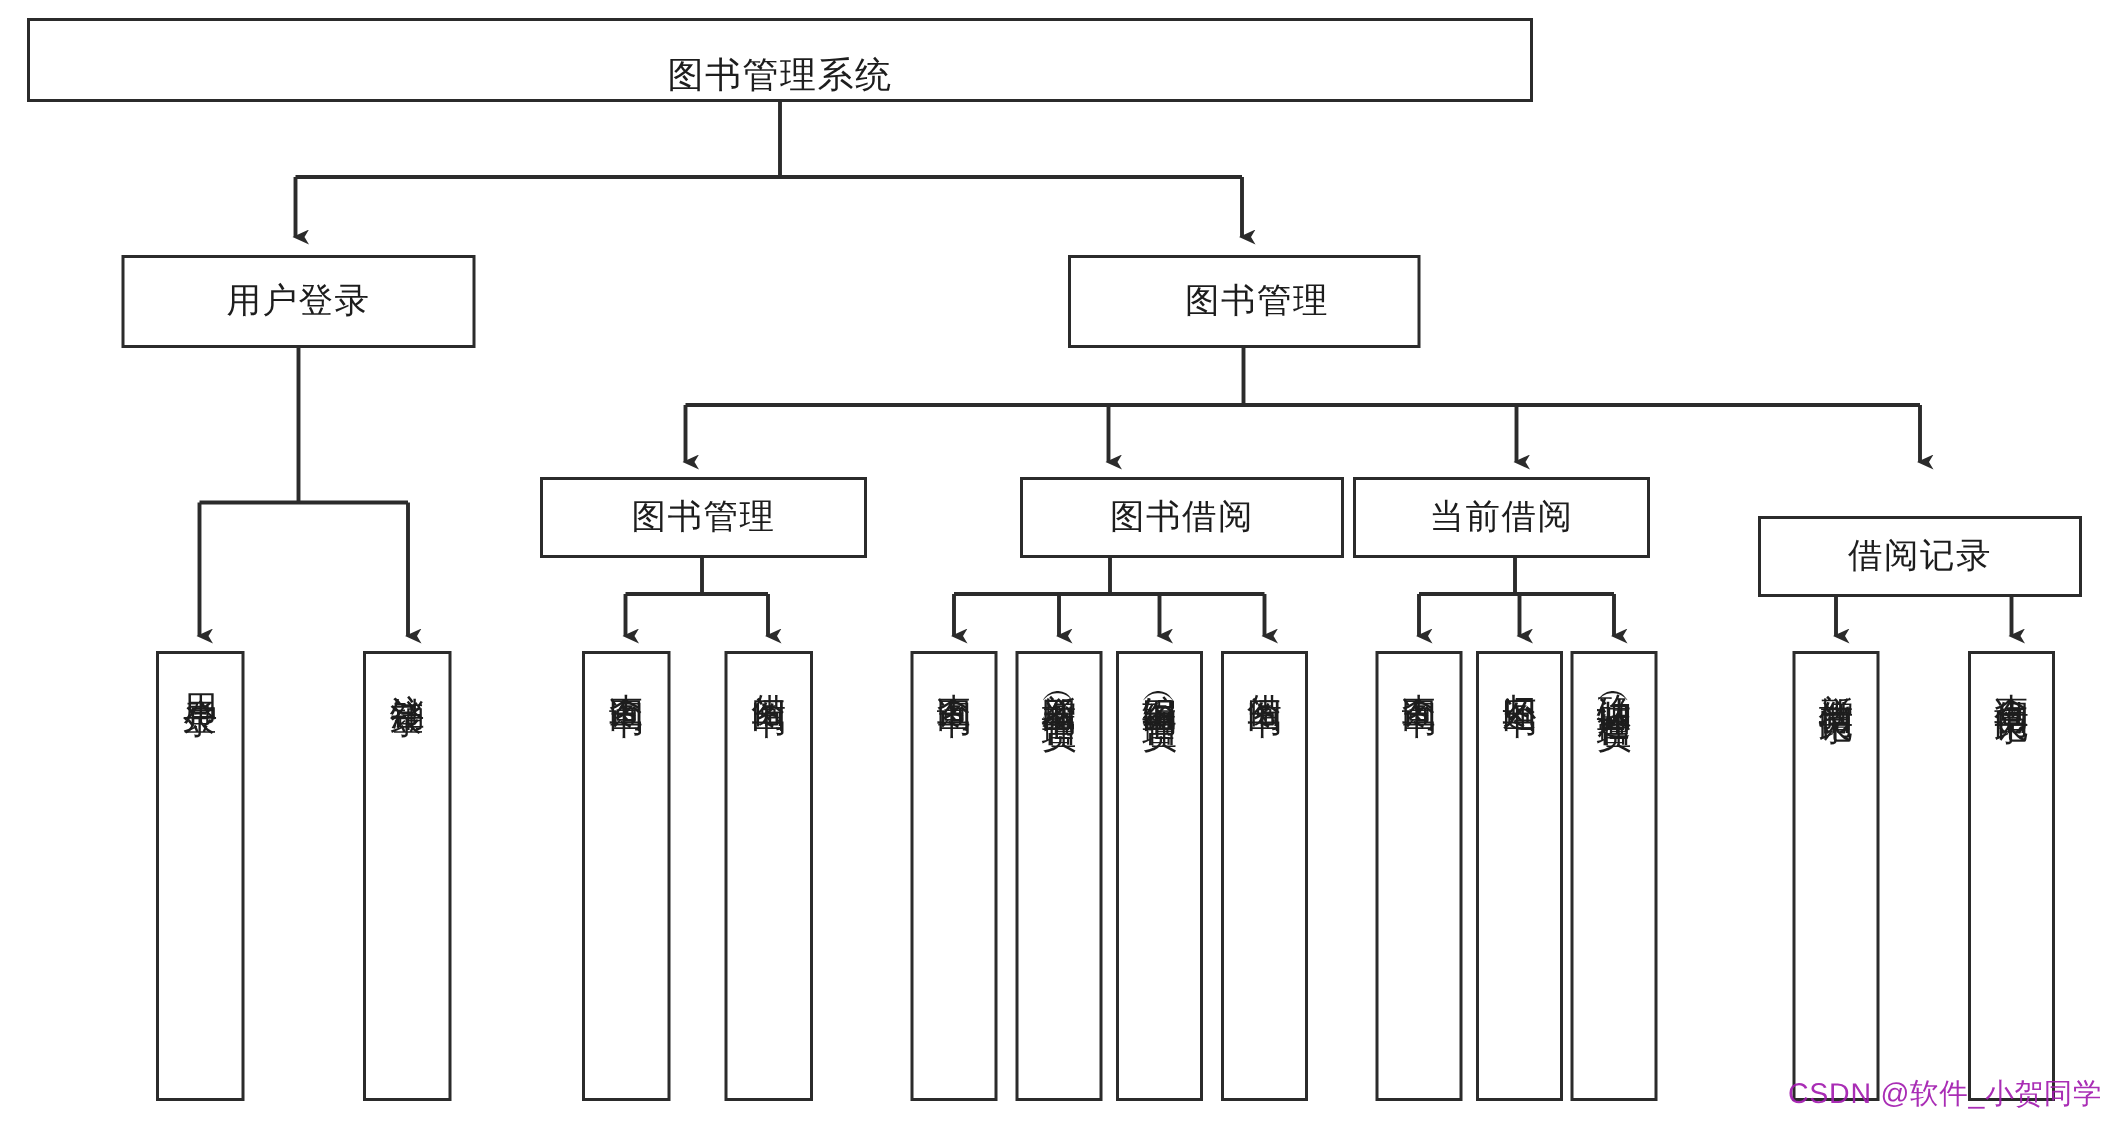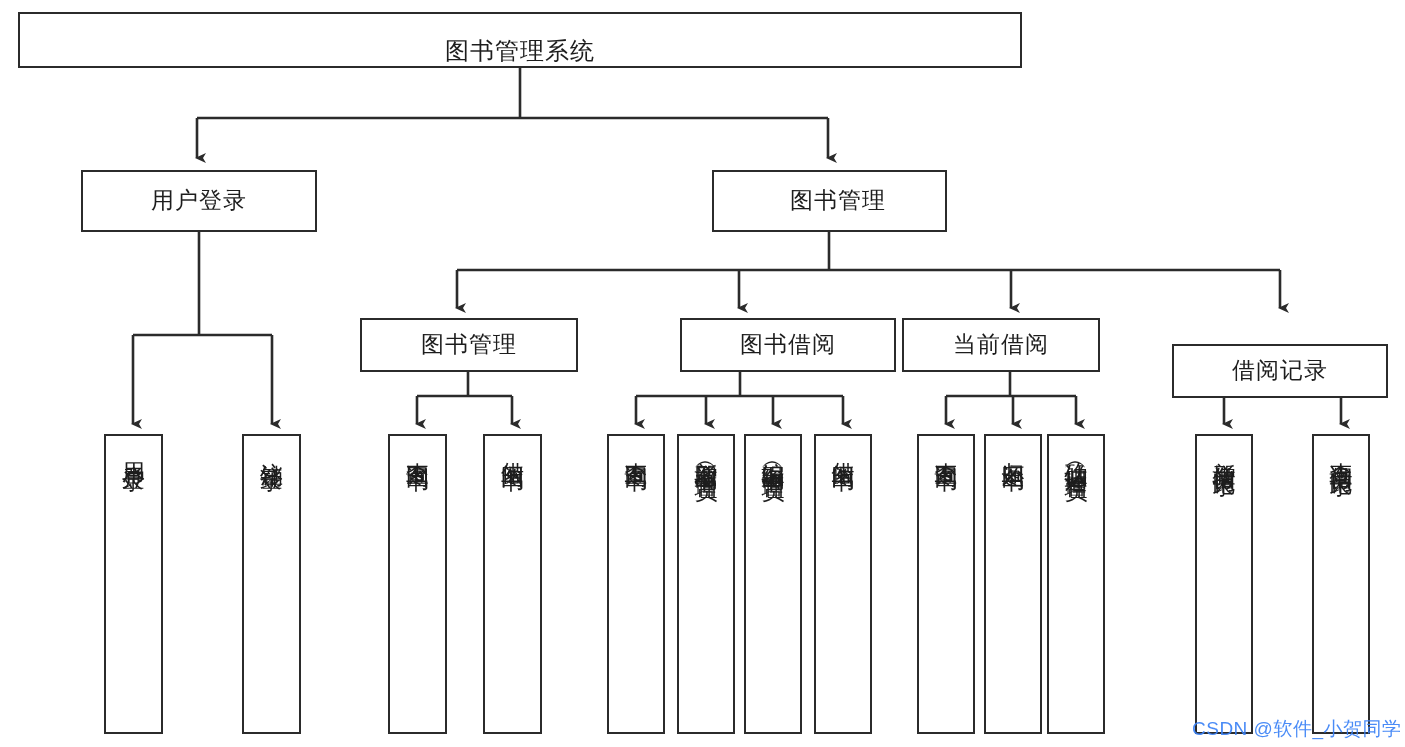--- a/index.html
+++ b/index.html
@@ -52,21 +52,21 @@
     writing-mode: vertical-rl;
     text-orientation: upright;
     font-size: 23px;
     line-height: 1.18;
     letter-spacing: 2.5px;
     white-space: nowrap;
     text-align: left;
   }
   .watermark {
     position: absolute;
-    color: #3b82f6;
+    color: #a21caf;
     font-size: 19px;
     letter-spacing: 0.5px;
     white-space: nowrap;
     opacity: 0.92;
   }
 </style>
 </head>
 <body>
 
 <div id="canvas">

